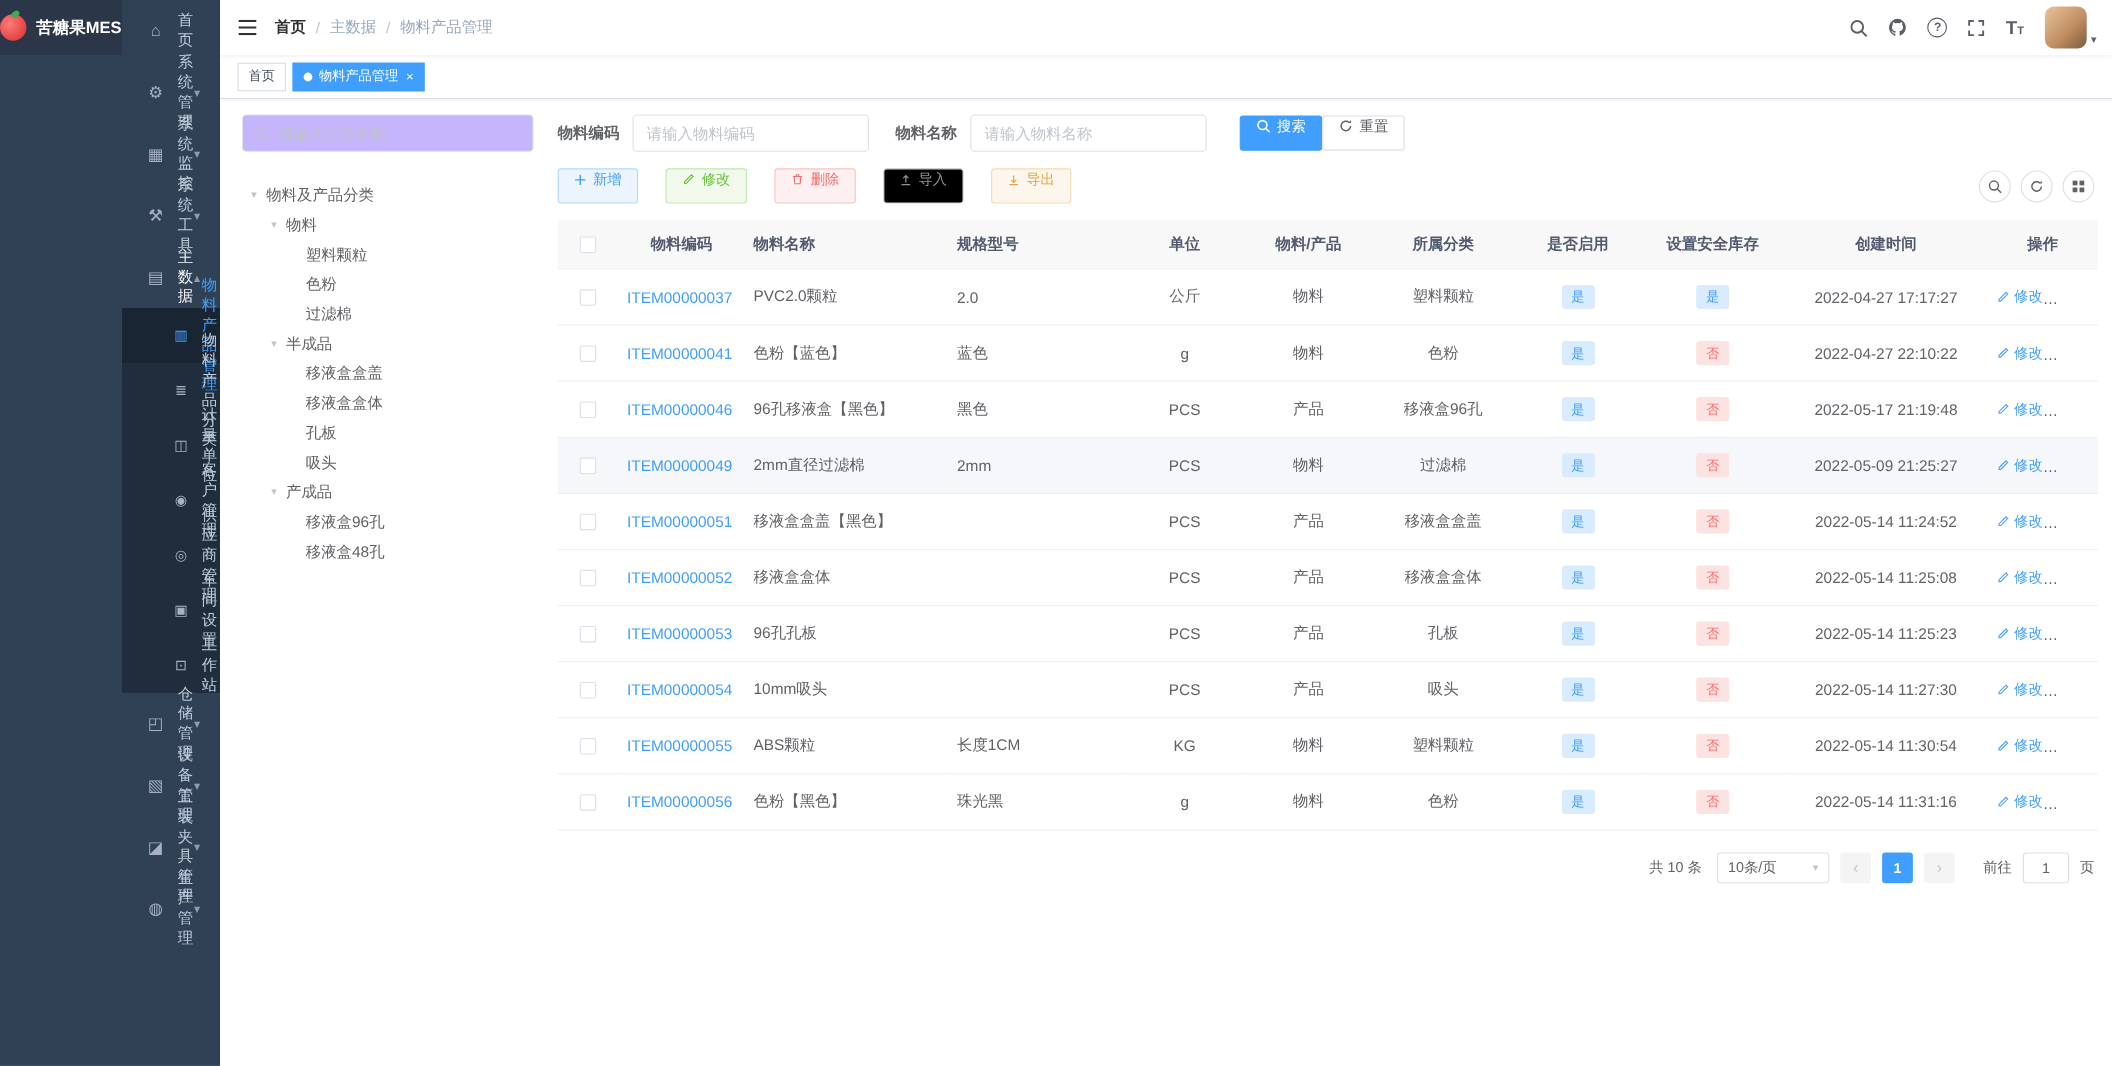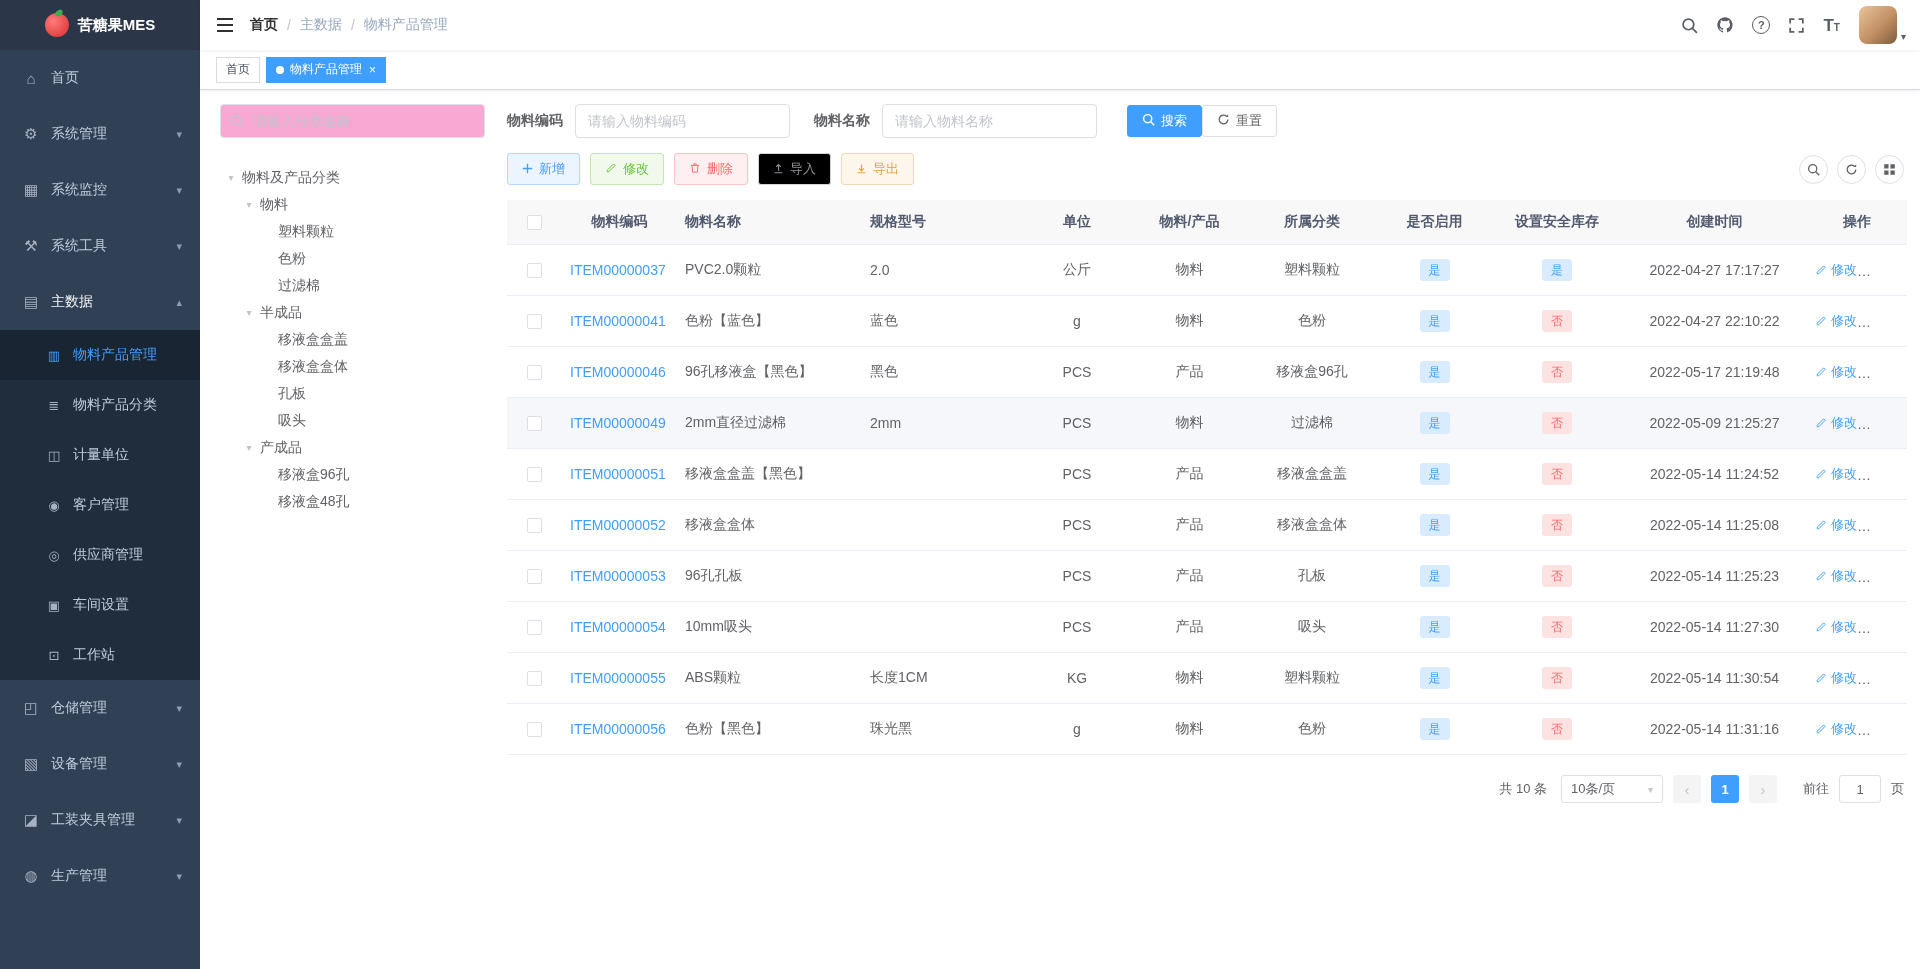--- a/index.html
+++ b/index.html
@@ -1,20 +1,20 @@
 <!DOCTYPE html>
 <html><head>
 <meta charset="utf-8">
 <style>
   *{box-sizing:border-box;margin:0;padding:0}
   html,body{width:1920px;height:969px;overflow:hidden}
   body{font-family:"Liberation Sans","DejaVu Sans",sans-serif;font-size:14px;color:#606266;background:#fff;display:flex}
 
   
-  .sidebar{width:200px;min-width:200px;height:100%;background:#304156;display:flex;flex-direction:column}
+  .sidebar{width:200px;min-width:200px;height:100%;background:#304156;display:flex;flex-direction:row}
   .logo{height:50px;display:flex;align-items:center;justify-content:center;gap:9px;background:#2b3649;cursor:pointer}
   .logo-mark{width:24px;height:24px;border-radius:50%;background:radial-gradient(circle at 35% 35%,#ff7b7b,#d92b2b);position:relative}
   .logo-mark::before{content:"";position:absolute;top:-3px;left:10px;width:8px;height:6px;background:#3faa4e;border-radius:60% 40% 60% 40%;transform:rotate(-20deg)}
   .logo-text{color:#fff;font-weight:bold;font-size:15px}
   .menu{flex:1;overflow:hidden}
   .menu-item{height:56px;display:flex;align-items:center;padding:0 20px;color:#bfcbd9;cursor:pointer;position:relative;font-size:14px}
   .menu-item.expanded{color:#f4f4f5}
   .mi-icon{width:22px;margin-right:9px;text-align:center;font-size:15px;color:#a7b1c2;flex:none}
   .menu-item .arrow{position:absolute;right:18px;font-size:11px;color:#8f9bb0}
   .submenu{background:#1f2d3d}
@@ -46,40 +46,40 @@
   .tag{height:26px;display:inline-flex;align-items:center;padding:0 9px;border:1px solid #d8dce5;background:#fff;color:#495060;font-size:12px;cursor:pointer}
   .tag.active{background:#409eff;border-color:#409eff;color:#fff}
   .tag .dot{width:8px;height:8px;border-radius:50%;background:#fff;margin-right:6px}
   .tag .close{margin-left:7px;font-size:12px;line-height:1}
 
   
   .content{flex:1;background:#fff;padding:14px 16px 0 20px;display:flex;gap:22px;overflow:hidden}
   .tree-panel{width:265px;min-width:265px}
   .input-wrap{position:relative;display:flex;align-items:center}
   .prefix-icon{position:absolute;left:10px;color:#c0c4cc;display:inline-flex}
-  .tree-search input{width:100%;height:34px;border:1px solid #dcdfe6;border-radius:4px;padding:0 10px 0 32px;font-size:14px;color:#606266;outline:none;background:#f9a8d4}
+  .tree-search input{width:100%;height:34px;border:1px solid #dcdfe6;border-radius:4px;padding:0 10px 0 32px;font-size:14px;color:#606266;outline:none;background:#c4b5fd}
   input::placeholder{color:#c0c4cc}
   .tree{margin-top:26px}
   .tree-node{height:27px;display:flex;align-items:center;cursor:pointer;color:#606266;font-size:14px;white-space:nowrap}
   .tnode-caret{width:22px;text-align:center;color:#c0c4cc;font-size:10px;flex:none}
 
   .table-panel{flex:1;min-width:0;display:flex;flex-direction:column}
 
   
   .filter-row{display:flex;align-items:center}
   .field{display:flex;align-items:center;margin-right:24px}
   .flabel{font-weight:bold;color:#606266;font-size:14px;margin-right:12px;white-space:nowrap}
   .finput{width:215px;height:34px;border:1px solid #dcdfe6;border-radius:4px;padding:0 12px;font-size:14px;color:#606266;outline:none;background:#fff}
-  .btn{height:32px;display:inline-flex;align-items:center;gap:6px;padding:0 14px;border-radius:3px;font-size:13px;cursor:pointer;border:1px solid transparent;background:#fff;white-space:nowrap}
+  .btn{height:32px;display:inline-flex;align-items:flex-end;gap:6px;padding:12px 14px;border-radius:3px;font-size:13px;cursor:pointer;border:1px solid transparent;background:#fff;white-space:nowrap}
   .btn-search{background:#409eff;border-color:#409eff;color:#fff;margin-left:6px}
   .btn-reset{border-color:#dcdfe6;color:#606266;margin-left:0}
 
   
   .toolbar-row{display:flex;align-items:center;margin-top:15px}
-  .btn-group{display:flex;gap:10px}
+  .btn-group{display:flex;gap:25px}
   .btn-plain-primary{background:#ecf5ff;border-color:#b3d8ff;color:#409eff}
   .btn-plain-success{background:#f0f9eb;border-color:#c2e7b0;color:#67c23a}
   .btn-plain-danger{background:#fef0f0;border-color:#fbc4c4;color:#f56c6c}
   .btn-plain-info{background:#000000;border-color:#d3d4d6;color:#909399}
   .btn-plain-warning{background:#fdf6ec;border-color:#f5dab1;color:#e6a23c}
   .tool-circles{margin-left:auto;display:flex;gap:9px}
   .circle-btn{width:29px;height:29px;border:1px solid #dcdfe6;border-radius:50%;display:inline-flex;align-items:center;justify-content:center;color:#606266;cursor:pointer;background:#fff}
 
   
   .data-table{width:100%;border-collapse:collapse;table-layout:fixed;margin-top:15px}

